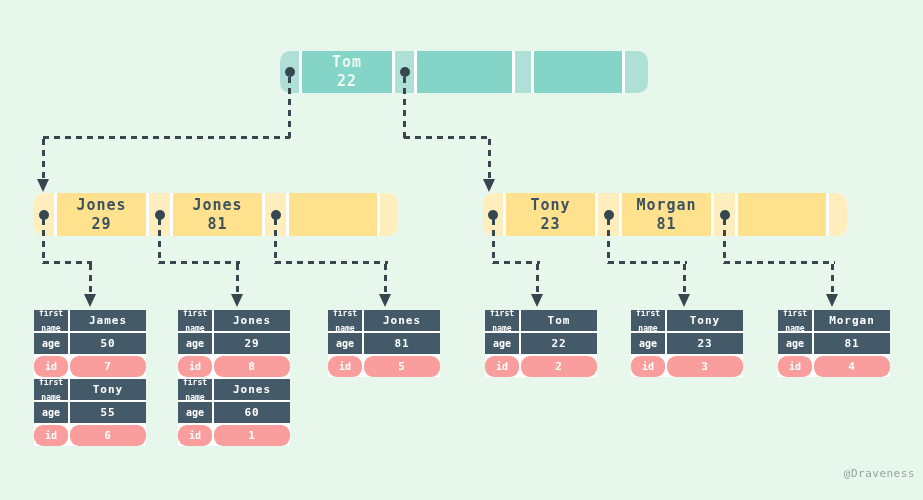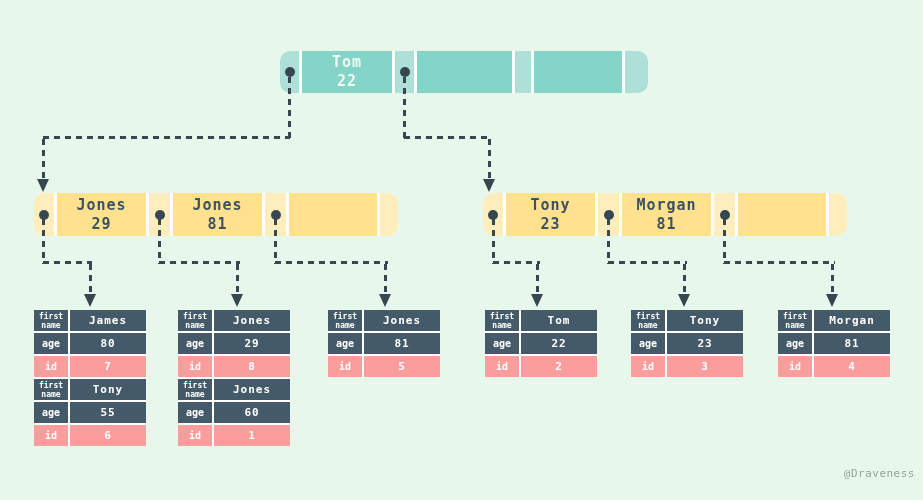--- a/index.html
+++ b/index.html
@@ -22,23 +22,23 @@
   .vline{position:absolute;width:3px;z-index:2;
     background:repeating-linear-gradient(180deg,#37474f 0 6px,transparent 6px 11px);}
   .hline{position:absolute;height:3px;z-index:2;
     background:repeating-linear-gradient(90deg,#37474f 0 6px,transparent 6px 11px);}
   .arrow{position:absolute;width:0;height:0;z-index:2;
     border-left:6px solid transparent;border-right:6px solid transparent;border-top:13px solid #37474f;}
 
   
   .rec-table{position:absolute;width:112px;display:grid;grid-template-columns:34px 76px;grid-auto-rows:21px;gap:2px;background:#ffffff;z-index:1;}
   .cell{display:flex;align-items:center;justify-content:center;color:#ffffff;background:#455a68;}
-  .cell.pink{background:#fa9d9d;}
+  .cell.pink{background:#fa9d9d;border-radius:9px;}
   .lbl{font-size:10px;font-weight:700;text-align:center;}
-  .lbl.sm{font-size:8px;line-height:9px;padding:0 8px;}
+  .lbl.sm{font-size:8px;line-height:15px;padding:0 8px;}
   .val{font-size:11px;font-weight:700;letter-spacing:1px;}
 
   .watermark{position:absolute;right:8px;bottom:20px;font-size:11px;color:#8fa69b;letter-spacing:0.5px;}
 </style>
 </head>
 <body>
 
 <div class="canvas">
 
   <div class="node teal" style="left:280px;top:51px;width:368px;height:42px;">
@@ -151,21 +151,21 @@
 
   <div class="vline" style="left:723px;top:219px;height:45px;"></div>
   <div class="hline" style="left:724px;top:261px;width:111px;"></div>
   <div class="vline" style="left:831px;top:264px;height:30px;"></div>
   <div class="arrow" style="left:826px;top:294px;"></div>
 
   <div class="rec-table" style="left:34px;top:310px;">
     <div class="cell lbl sm">first name</div>
     <div class="cell val">James</div>
     <div class="cell lbl">age</div>
-    <div class="cell val">80</div>
+    <div class="cell val">50</div>
     <div class="cell lbl pink">id</div>
     <div class="cell val pink">7</div>
     <div class="cell lbl sm">first name</div>
     <div class="cell val">Tony</div>
     <div class="cell lbl">age</div>
     <div class="cell val">55</div>
     <div class="cell lbl pink">id</div>
     <div class="cell val pink">6</div>
   </div>
 

